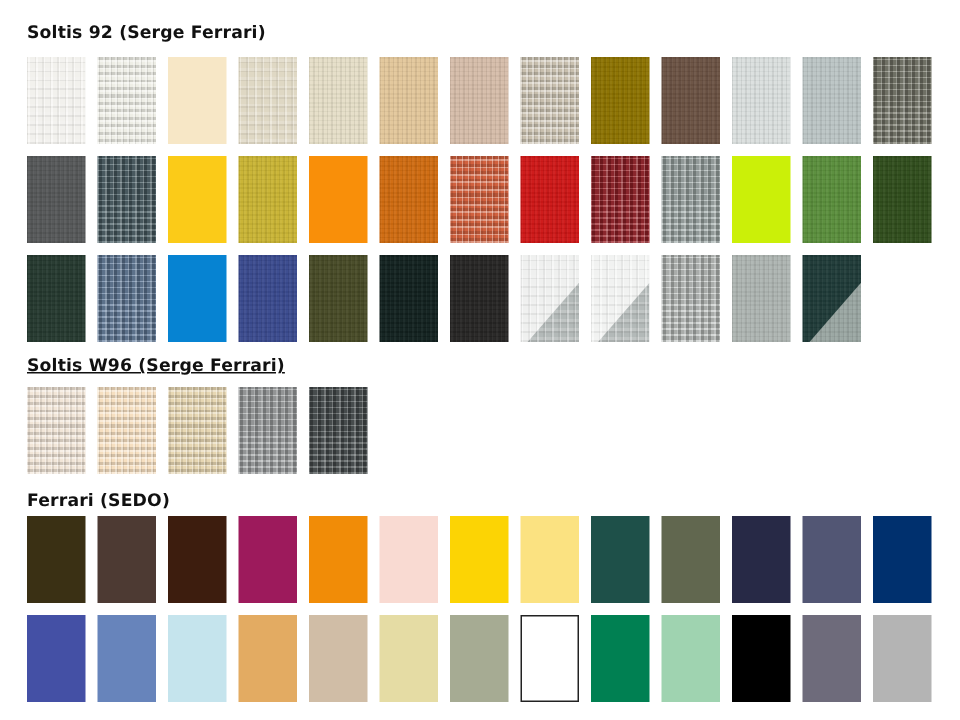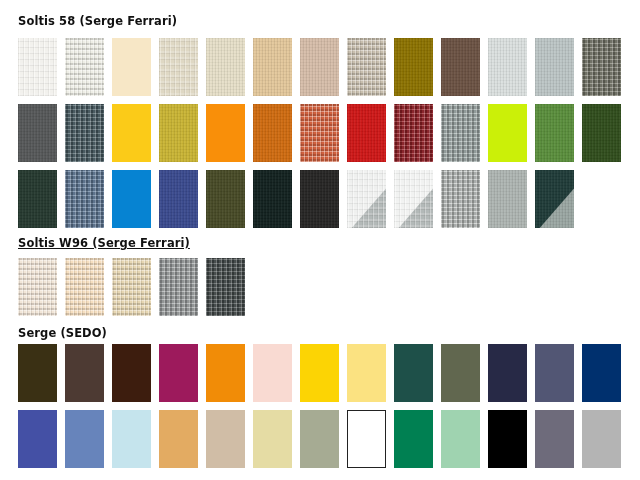--- a/index.html
+++ b/index.html
@@ -124,21 +124,21 @@
   }
 
   .bordered { border: 1px solid #222222; }
 </style>
 </head>
 <body>
 
 <div id="page">
 
 <div class="section">
-      <div class="section-title" style="top: 14px;">Soltis 58 (Serge Ferrari)</div>
+      <div class="section-title" style="top: 14px;">Soltis 92 (Serge Ferrari)</div>
       <div class="swatch-row" style="top: 38px; gap: 8px;">
         <div class="swatch tex tex-linen" title="#f6f5f1" style="width: 39px; height: 58px; flex-basis: 39px; background: rgb(246, 245, 241);"></div>
         <div class="swatch tex tex-mesh" title="#eeeee6" style="width: 39px; height: 58px; flex-basis: 39px; background: rgb(238, 238, 230);"></div>
         <div class="swatch" title="#f7e7c6" style="width: 39px; height: 58px; flex-basis: 39px; background: rgb(247, 231, 198);"></div>
         <div class="swatch tex tex-linen" title="#e3dcc8" style="width: 39px; height: 58px; flex-basis: 39px; background: rgb(227, 220, 200);"></div>
         <div class="swatch tex tex-weave" title="#e6dfc8" style="width: 39px; height: 58px; flex-basis: 39px; background: rgb(230, 223, 200);"></div>
         <div class="swatch tex tex-weave" title="#e3c79b" style="width: 39px; height: 58px; flex-basis: 39px; background: rgb(227, 199, 155);"></div>
         <div class="swatch tex tex-weave" title="#d6bda9" style="width: 39px; height: 58px; flex-basis: 39px; background: rgb(214, 189, 169);"></div>
         <div class="swatch tex tex-mesh" title="#c8bfae" style="width: 39px; height: 58px; flex-basis: 39px; background: rgb(200, 191, 174);"></div>
         <div class="swatch tex tex-weave" title="#8c7200" style="width: 39px; height: 58px; flex-basis: 39px; background: rgb(140, 114, 0);"></div>
@@ -181,21 +181,21 @@
       <div class="section-title" style="top: 236px; text-decoration: underline;">Soltis W96 (Serge Ferrari)</div>
       <div class="swatch-row" style="top: 258px; gap: 8px;">
         <div class="swatch tex tex-mesh" title="#f2e6d8" style="width: 39px; height: 58px; flex-basis: 39px; background: rgb(242, 230, 216);"></div>
         <div class="swatch tex tex-mesh" title="#f6dfc0" style="width: 39px; height: 58px; flex-basis: 39px; background: rgb(246, 223, 192);"></div>
         <div class="swatch tex tex-mesh" title="#e7d7b3" style="width: 39px; height: 58px; flex-basis: 39px; background: rgb(231, 215, 179);"></div>
         <div class="swatch tex tex-screen" title="#a9acad" style="width: 39px; height: 58px; flex-basis: 39px; background: rgb(169, 172, 173);"></div>
         <div class="swatch tex tex-screen" title="#4b5152" style="width: 39px; height: 58px; flex-basis: 39px; background: rgb(75, 81, 82);"></div>
       </div>
     </div>
     <div class="section">
-      <div class="section-title" style="top: 326px;">Serge (SEDO)</div>
+      <div class="section-title" style="top: 326px;">Ferrari (SEDO)</div>
       <div class="swatch-row" style="top: 344px; gap: 8px;">
         <div class="swatch" title="#3a3014" style="width: 39px; height: 58px; flex-basis: 39px; background: rgb(58, 48, 20);"></div>
         <div class="swatch" title="#4d3a33" style="width: 39px; height: 58px; flex-basis: 39px; background: rgb(77, 58, 51);"></div>
         <div class="swatch" title="#3d1d0e" style="width: 39px; height: 58px; flex-basis: 39px; background: rgb(61, 29, 14);"></div>
         <div class="swatch" title="#9d1a5c" style="width: 39px; height: 58px; flex-basis: 39px; background: rgb(157, 26, 92);"></div>
         <div class="swatch" title="#f18c07" style="width: 39px; height: 58px; flex-basis: 39px; background: rgb(241, 140, 7);"></div>
         <div class="swatch" title="#f9dad2" style="width: 39px; height: 58px; flex-basis: 39px; background: rgb(249, 218, 210);"></div>
         <div class="swatch" title="#fcd404" style="width: 39px; height: 58px; flex-basis: 39px; background: rgb(252, 212, 4);"></div>
         <div class="swatch" title="#fbe281" style="width: 39px; height: 58px; flex-basis: 39px; background: rgb(251, 226, 129);"></div>
         <div class="swatch" title="#1e5049" style="width: 39px; height: 58px; flex-basis: 39px; background: rgb(30, 80, 73);"></div>

